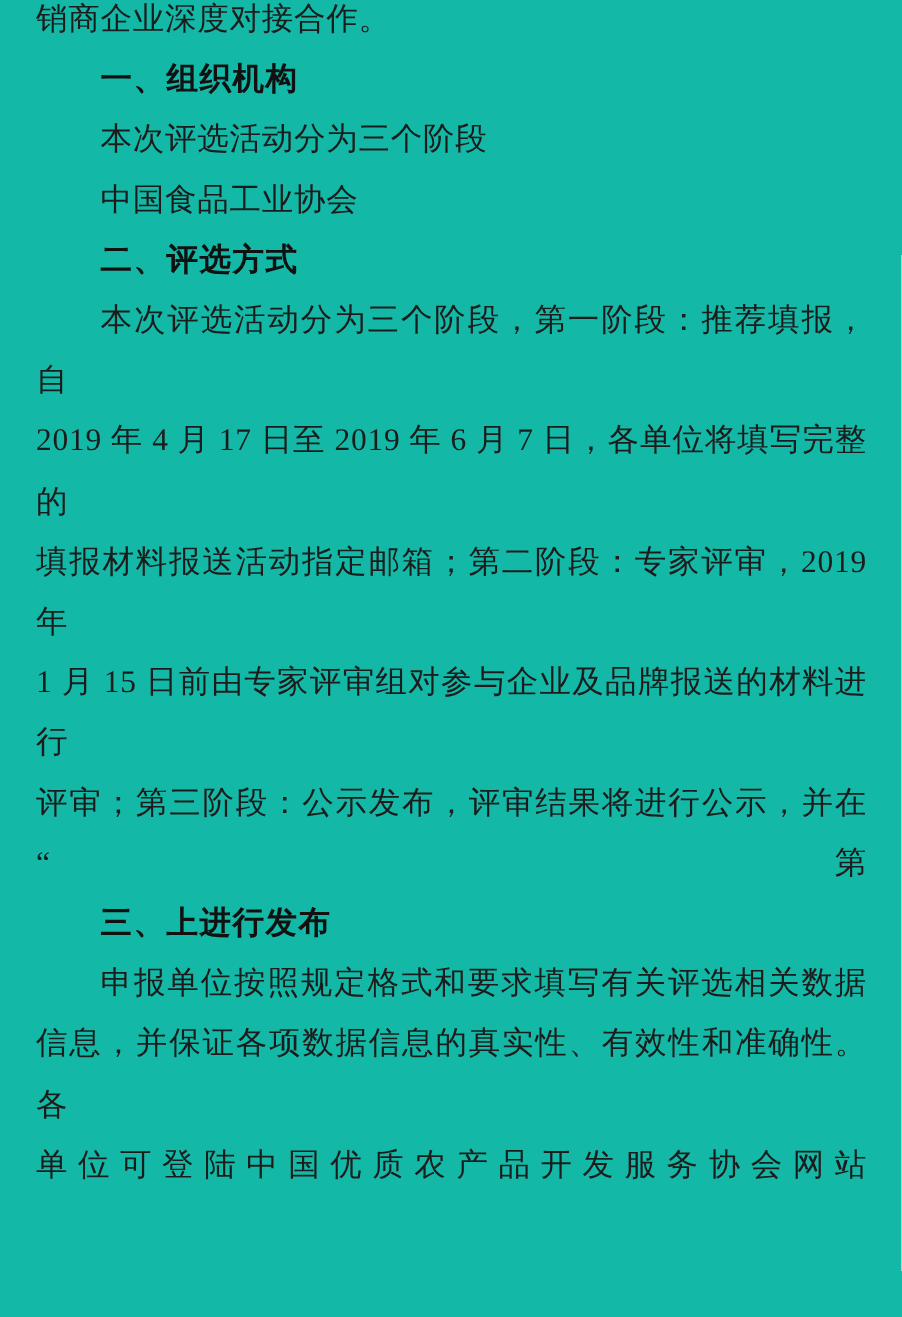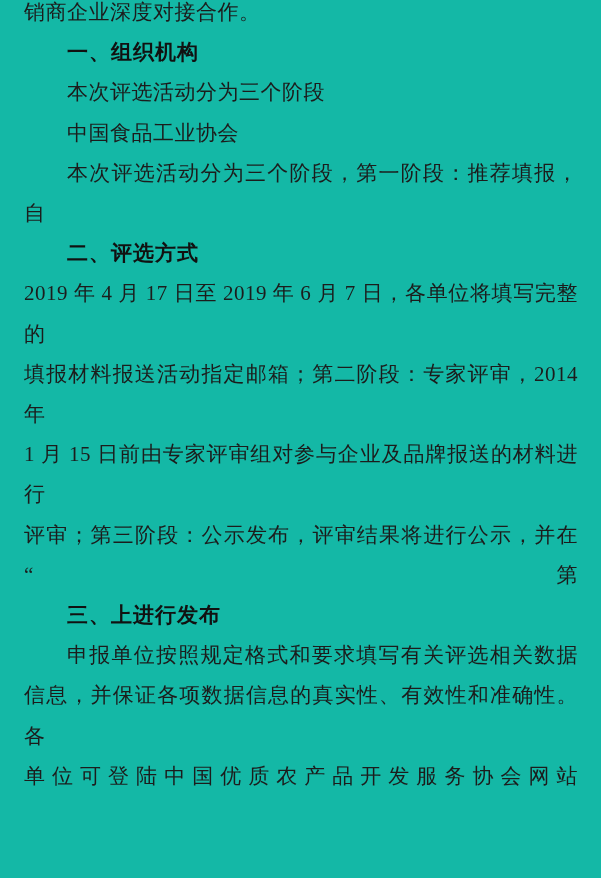--- a/index.html
+++ b/index.html
@@ -47,24 +47,24 @@
 </style>
 </head>
 <body style="background: rgb(255, 255, 255);">
 
 <div class="page">
   <div class="content" style="color: rgb(28, 28, 28);">
       <div class="line">销商企业深度对接合作。</div>
       <div class="line heading indent">一、组织机构</div>
       <div class="line indent">本次评选活动分为三个阶段</div>
       <div class="line indent">中国食品工业协会</div>
+      <div class="line heading indent">二、评选方式</div>
       <div class="line indent fill">本次评选活动分为三个阶段，第一阶段：推荐填报，自</div>
-      <div class="line heading indent">二、评选方式</div>
       <div class="line fill">2019 年 4 月 17 日至 2019 年 6 月 7 日，各单位将填写完整的</div>
-      <div class="line fill">填报材料报送活动指定邮箱；第二阶段：专家评审，2014 年</div>
+      <div class="line fill">填报材料报送活动指定邮箱；第二阶段：专家评审，2019 年</div>
       <div class="line fill">1 月 15 日前由专家评审组对参与企业及品牌报送的材料进行</div>
       <div class="line fill">评审；第三阶段：公示发布，评审结果将进行公示，并在“第</div>
       <div class="line heading indent">三、上进行发布</div>
       <div class="line indent fill">申报单位按照规定格式和要求填写有关评选相关数据</div>
       <div class="line fill">信息，并保证各项数据信息的真实性、有效性和准确性。各</div>
       <div class="line fill">单位可登陆中国优质农产品开发服务协会网站</div>
     </div>
 </div>
 
 </body></html>

